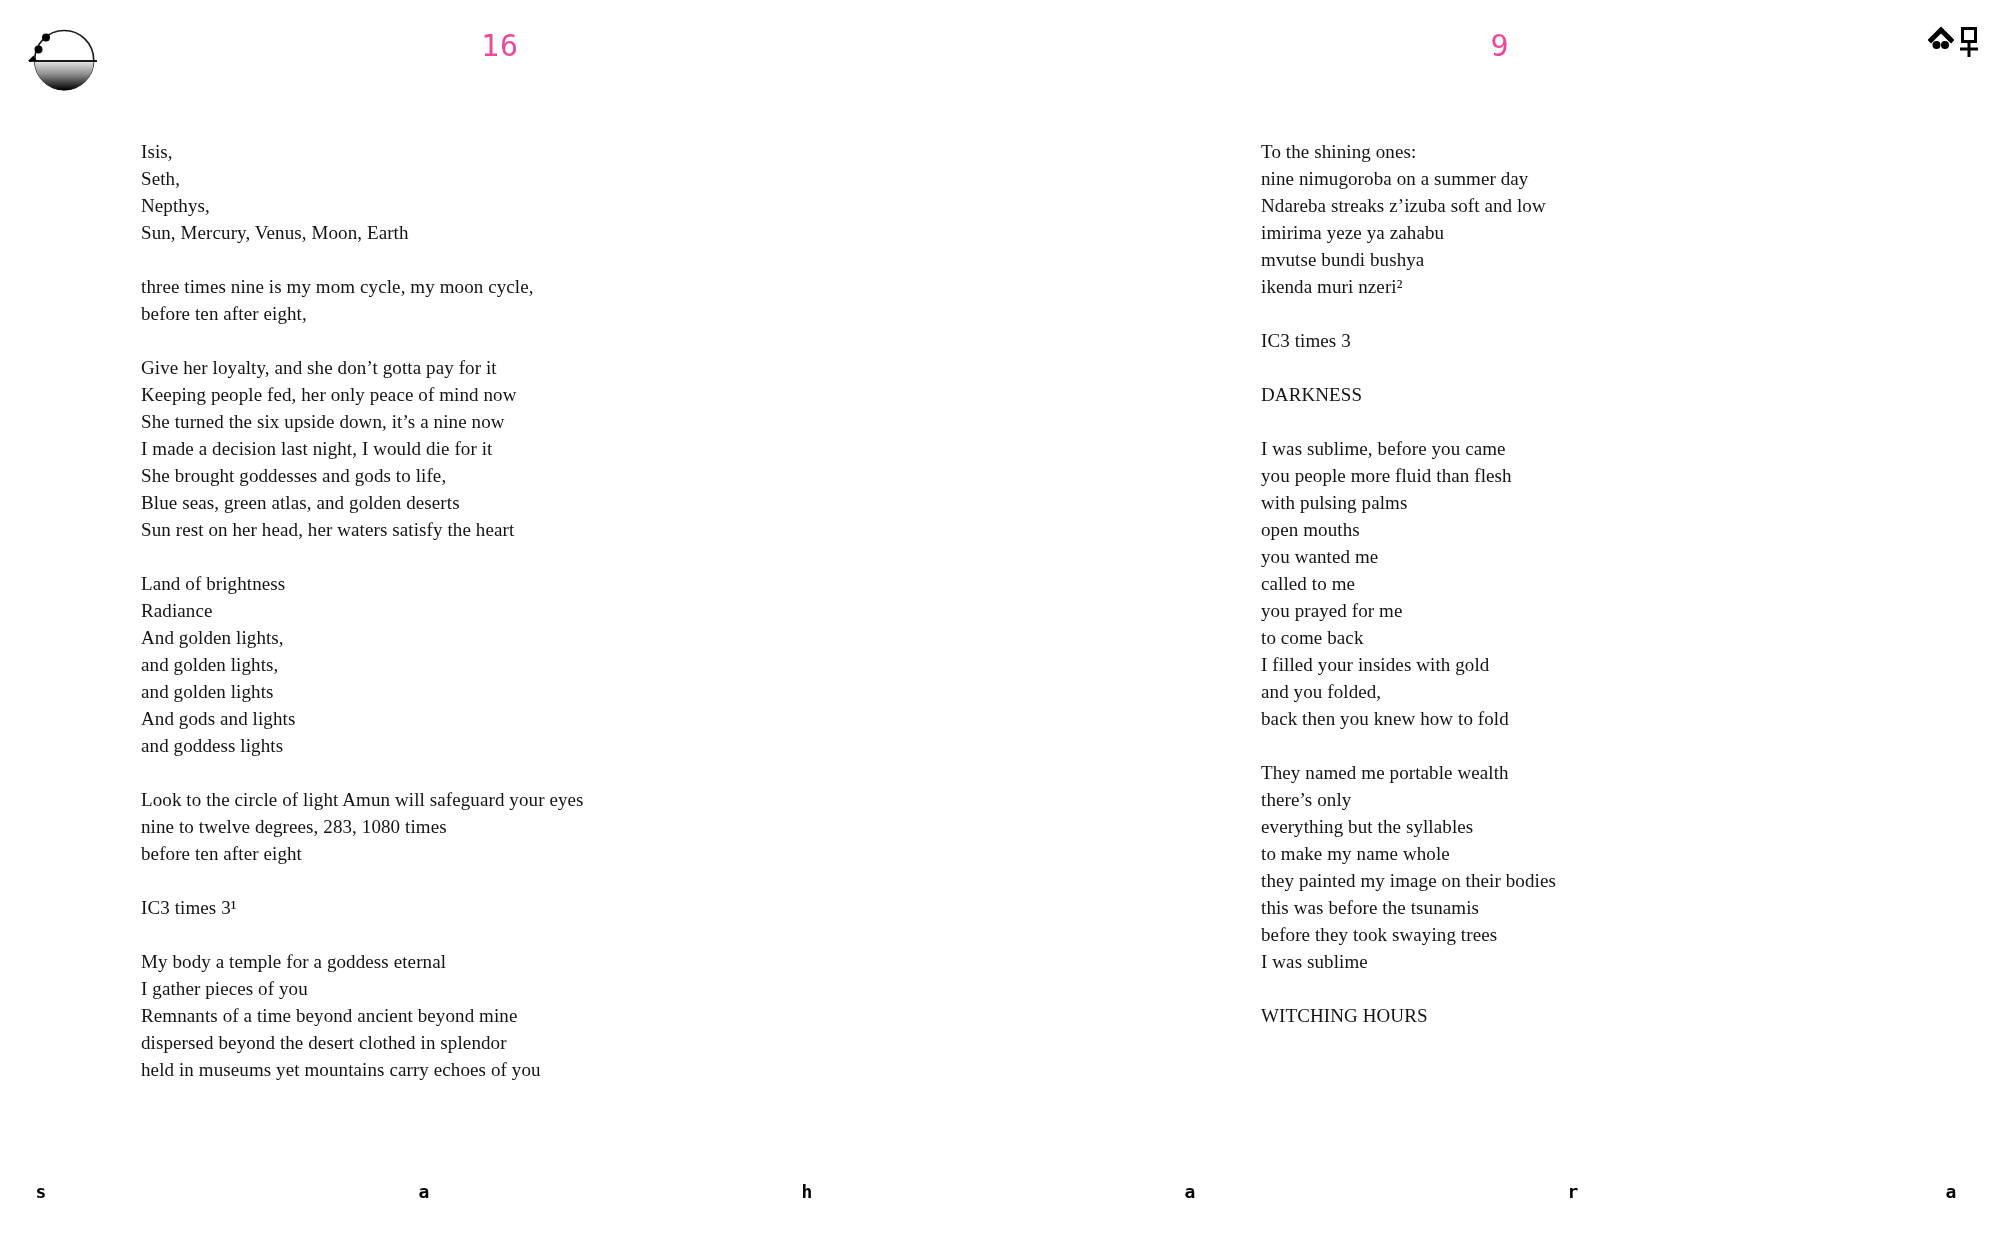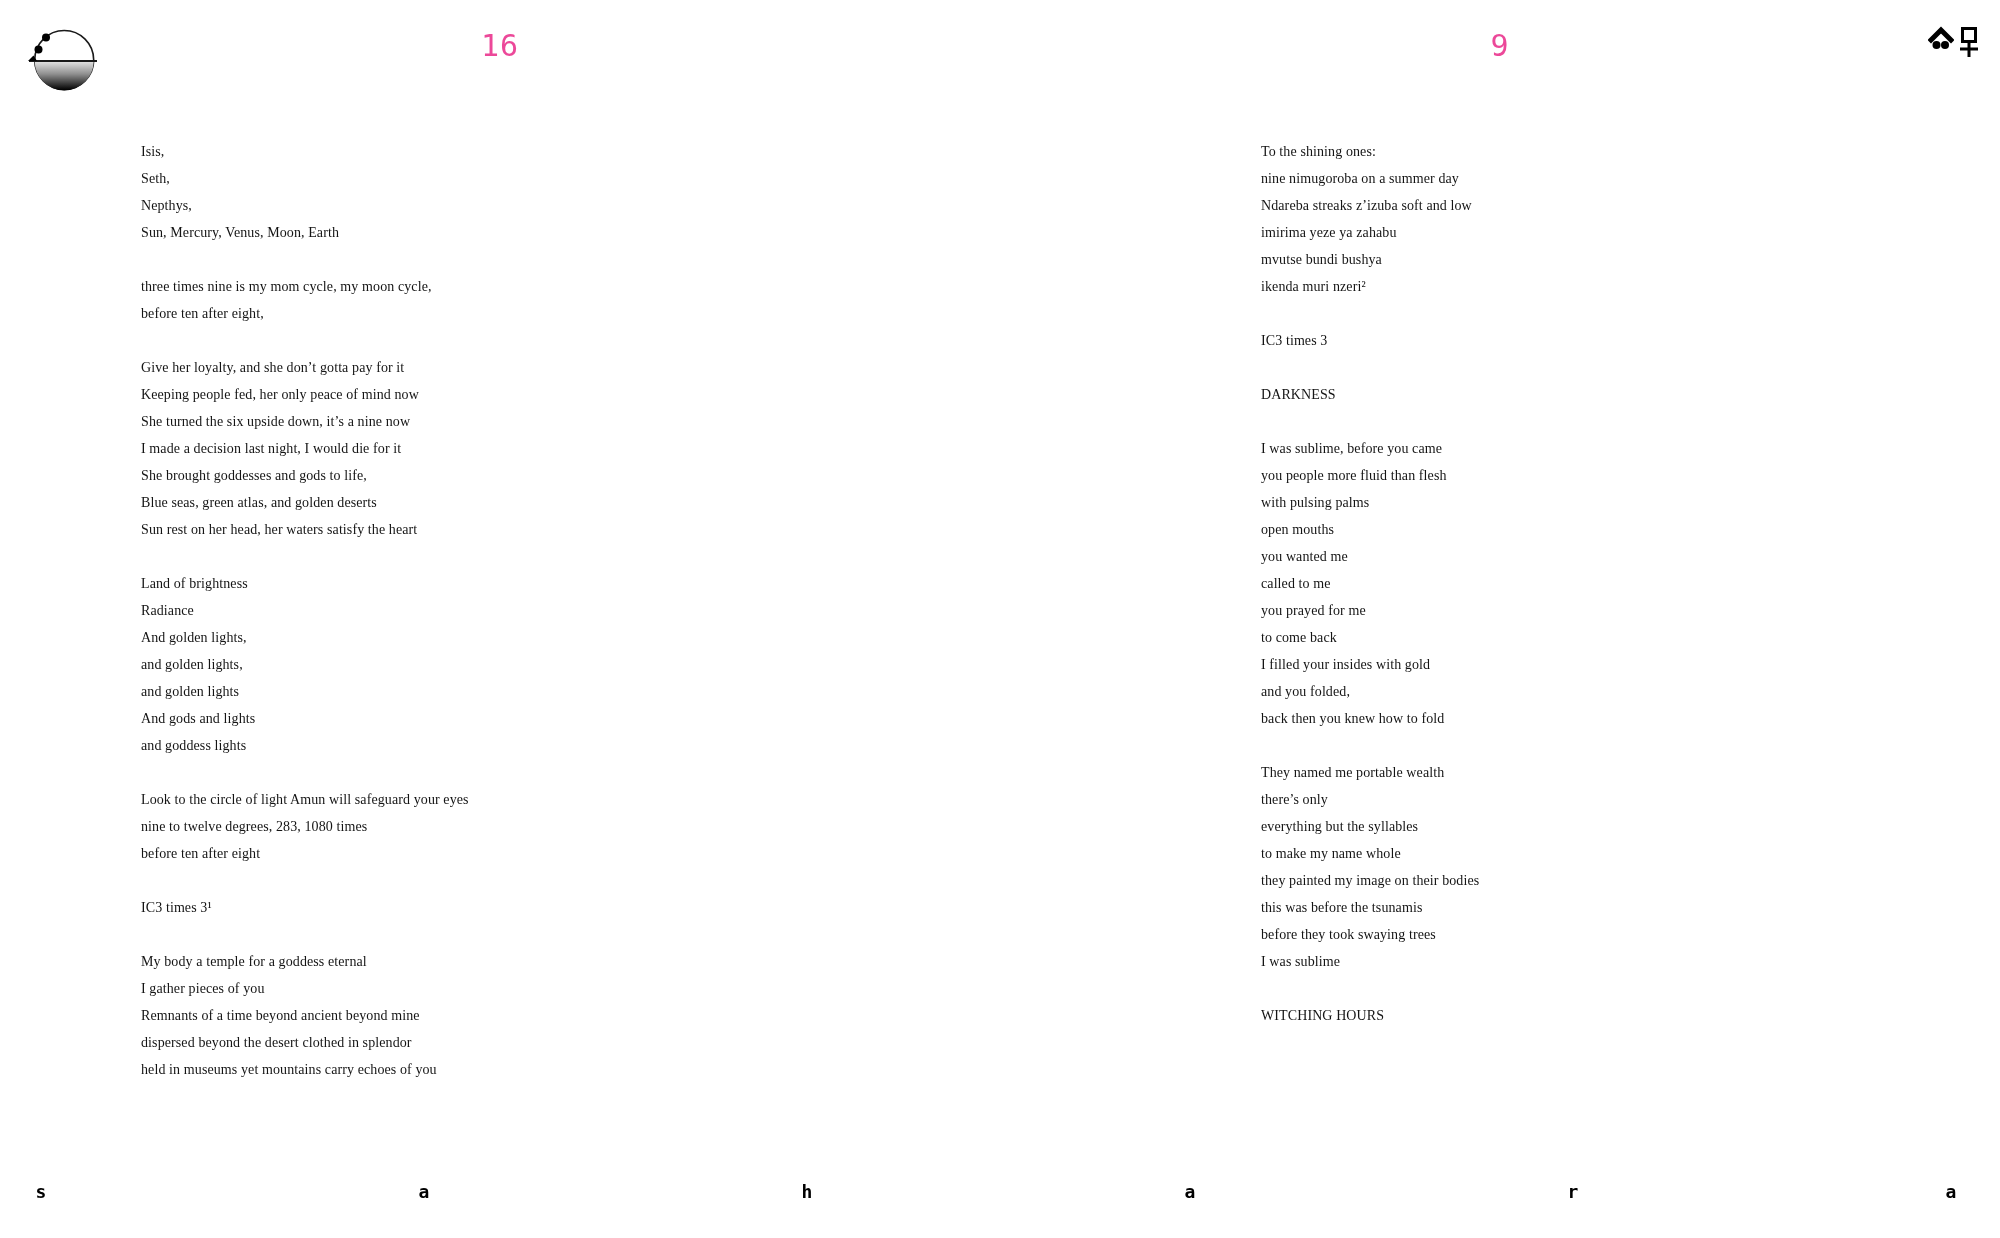--- a/index.html
+++ b/index.html
@@ -20,21 +20,21 @@
     font-family:"DejaVu Sans Mono", monospace;
     font-size:30px;letter-spacing:1px;color:#ec4899;
   }
   .page-num.left{left:440px;}
   .page-num.right{left:1440px;}
   .corner-icons{position:absolute;right:18px;top:26px;display:flex;gap:4px;align-items:flex-start;}
 
   
   .poem{
     position:absolute;top:138px;
-    font-size:14px;line-height:27px;color:#141414;
+    font-size:19px;line-height:27px;color:#141414;
     letter-spacing:0.1px;
     white-space:pre;
   }
   .poem-left{left:141px;}
   .poem-right{left:1261px;}
   .stanza{margin:0 0 27px 0;}
   .stanza:last-child{margin-bottom:16px;}
 
   
   .footer-letter{

